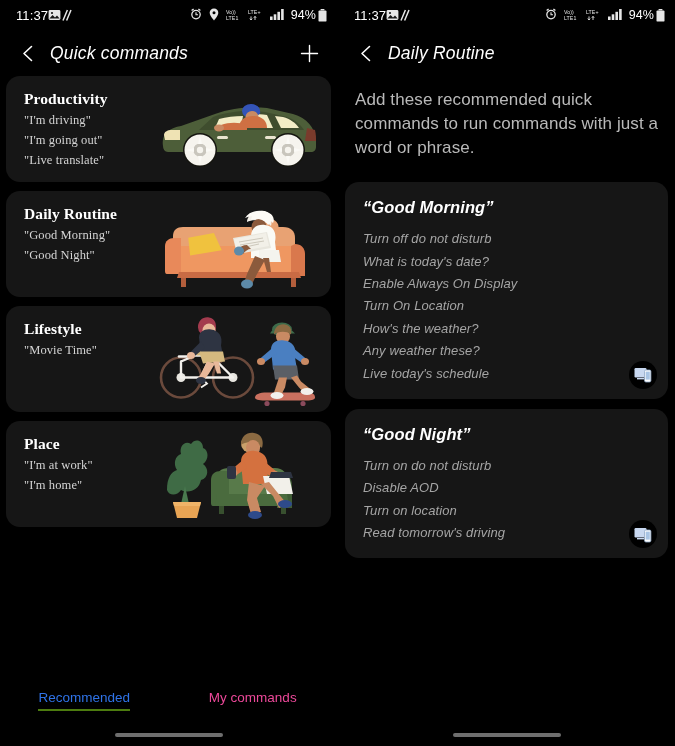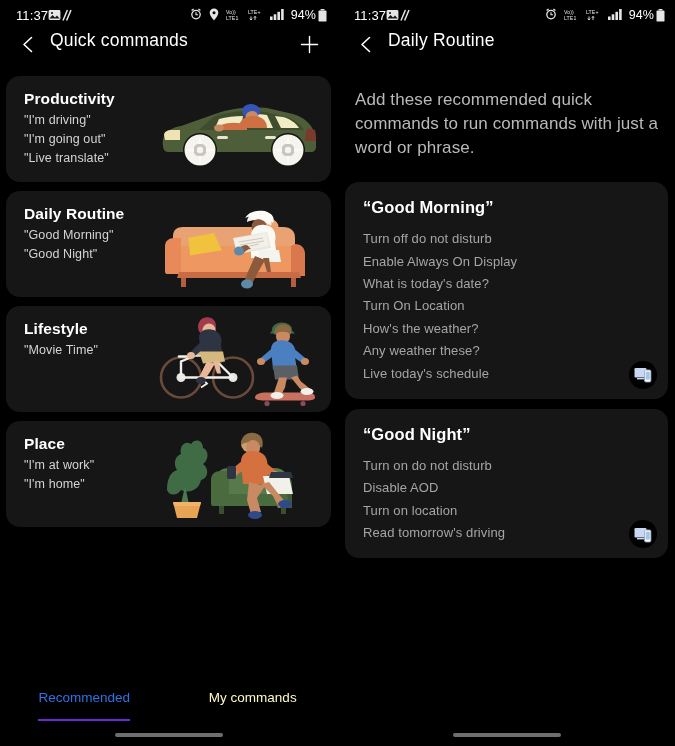--- a/index.html
+++ b/index.html
@@ -20,61 +20,61 @@
     font-size:12.5px; letter-spacing:.1px;
   }
   .sb-time { font-size:13px; font-weight:400; }
   .sb-left { display:flex; align-items:center; }
   .sb-right { margin-left:auto; display:flex; align-items:flex-start; gap:7px; }
   .ico { display:inline-block; line-height:0; }
   .sb-battery { font-size:12.5px; display:flex; align-items:center; gap:2px;}
 
   
   .appbar {
-    height:46px; display:flex; 
-    padding:0 14px 0 14px; color:#fff;
+    height:46px; display:flex; align-items:center;
+    padding:0 14px 0 14px; color:#fff;font-style:italic;
   }
   .back { width:28px; height:28px; display:flex; align-items:center; justify-content:center; cursor:pointer;}
   .appbar-title { font-size:17.5px; margin-left:8px; letter-spacing:.2px; }
   .plus { margin-left:auto; width:28px; height:28px; display:flex; align-items:center; justify-content:center; cursor:pointer;}
 
   
   .cards { padding:0 6px; }
   .card {
     position:relative; background:#161616; border-radius:14px;
     height:106px; margin-bottom:9px; overflow:hidden;
   }
-  .card-text { position:absolute; left:18px; top:14px; }
+  .card-text { position:absolute; left:18px; top:14px;font-family:Liberation Serif, serif; }
   .card-title { color:#fff; font-size:15.5px; font-weight:bold; letter-spacing:.1px; }
   .card-phrase { color:#d4d4d4; font-size:12.5px; margin-top:5px; letter-spacing:.1px;}
   .card-phrase:first-of-type { margin-top:10px; }
   .card-art { position:absolute; right:6px; top:0; bottom:0; width:180px; }
   .card-art svg { position:absolute; right:0; top:50%; transform:translateY(-50%); }
 
   
   .tabs {
     position:absolute; bottom:34px; left:0; right:0;
     display:flex;
   }
-  .tab { flex:1; text-align:center; font-size:13.5px; color:#fef9c3; padding-bottom:7px; cursor:pointer;}
+  .tab { flex:1; text-align:center; font-size:13.5px; color:#ec4899; padding-bottom:7px; cursor:pointer;}
   .tab.active { color:#2f73e8; }
-  .tab.active .tab-label { border-bottom:2px solid #6d28d9; padding-bottom:14px; }
+  .tab.active .tab-label { border-bottom:2px solid #4d7c0f; padding-bottom:4px; }
   .homebar {
     position:absolute; bottom:9px; left:50%; transform:translateX(-50%);
     width:108px; height:4px; border-radius:3px; background:#6e6e6e;
   }
 
   
   .intro {
     color:#b9b9b9; font-size:17px; line-height:1.42;
     padding:12px 16px 0 17px; letter-spacing:.1px;
   }
   .group {
     position:relative; background:#161616; border-radius:14px;
-    margin:0 7px 10px 7px; padding:16px 18px 14px 18px;
+    margin:0 7px 10px 7px; padding:16px 18px 14px 18px;font-style:italic;
   }
   .group:first-of-type { margin-top:22px; }
   .group-title { color:#fff; font-size:16.5px; font-weight:bold; margin-bottom:11px; letter-spacing:.1px;}
   .cmd { color:#a5a5a5; font-size:13px; line-height:1.72; letter-spacing:.1px;}
   .devbtn {
     position:absolute; right:11px; bottom:10px;
     width:28px; height:28px; border-radius:50%;
     background:#000; display:flex; align-items:center; justify-content:center;
     cursor:pointer;
   }
@@ -396,22 +396,22 @@
       <span class="appbar-title">Daily Routine</span>
     </div>
 
     <div class="intro">Add these recommended quick commands to run commands with just a word or phrase.</div>
 
     <div>
 
       <div class="group">
         <div class="group-title">“Good Morning”</div>
         <div class="cmd">Turn off do not disturb</div>
+        <div class="cmd">What is today's date?</div>
         <div class="cmd">Enable Always On Display</div>
-        <div class="cmd">What is today's date?</div>
         <div class="cmd">Turn On Location</div>
         <div class="cmd">How's the weather?</div>
         <div class="cmd">Any weather these?</div>
         <div class="cmd">Live today's schedule</div>
         <div class="devbtn">
           <svg width="19" height="17" viewBox="0 0 19 17">
             <rect x="0.5" y="2" width="12" height="9.5" rx="1.2" fill="#c8d8f0"></rect>
             <rect x="3" y="12" width="7" height="1.4" fill="#c8d8f0"></rect>
             <rect x="10.5" y="4" width="6.4" height="12" rx="1.4" fill="#ffffff" stroke="#8fa8c8" stroke-width="0.8"></rect>
             <rect x="11.6" y="5.6" width="4.2" height="8" fill="#a8c4e4"></rect>

